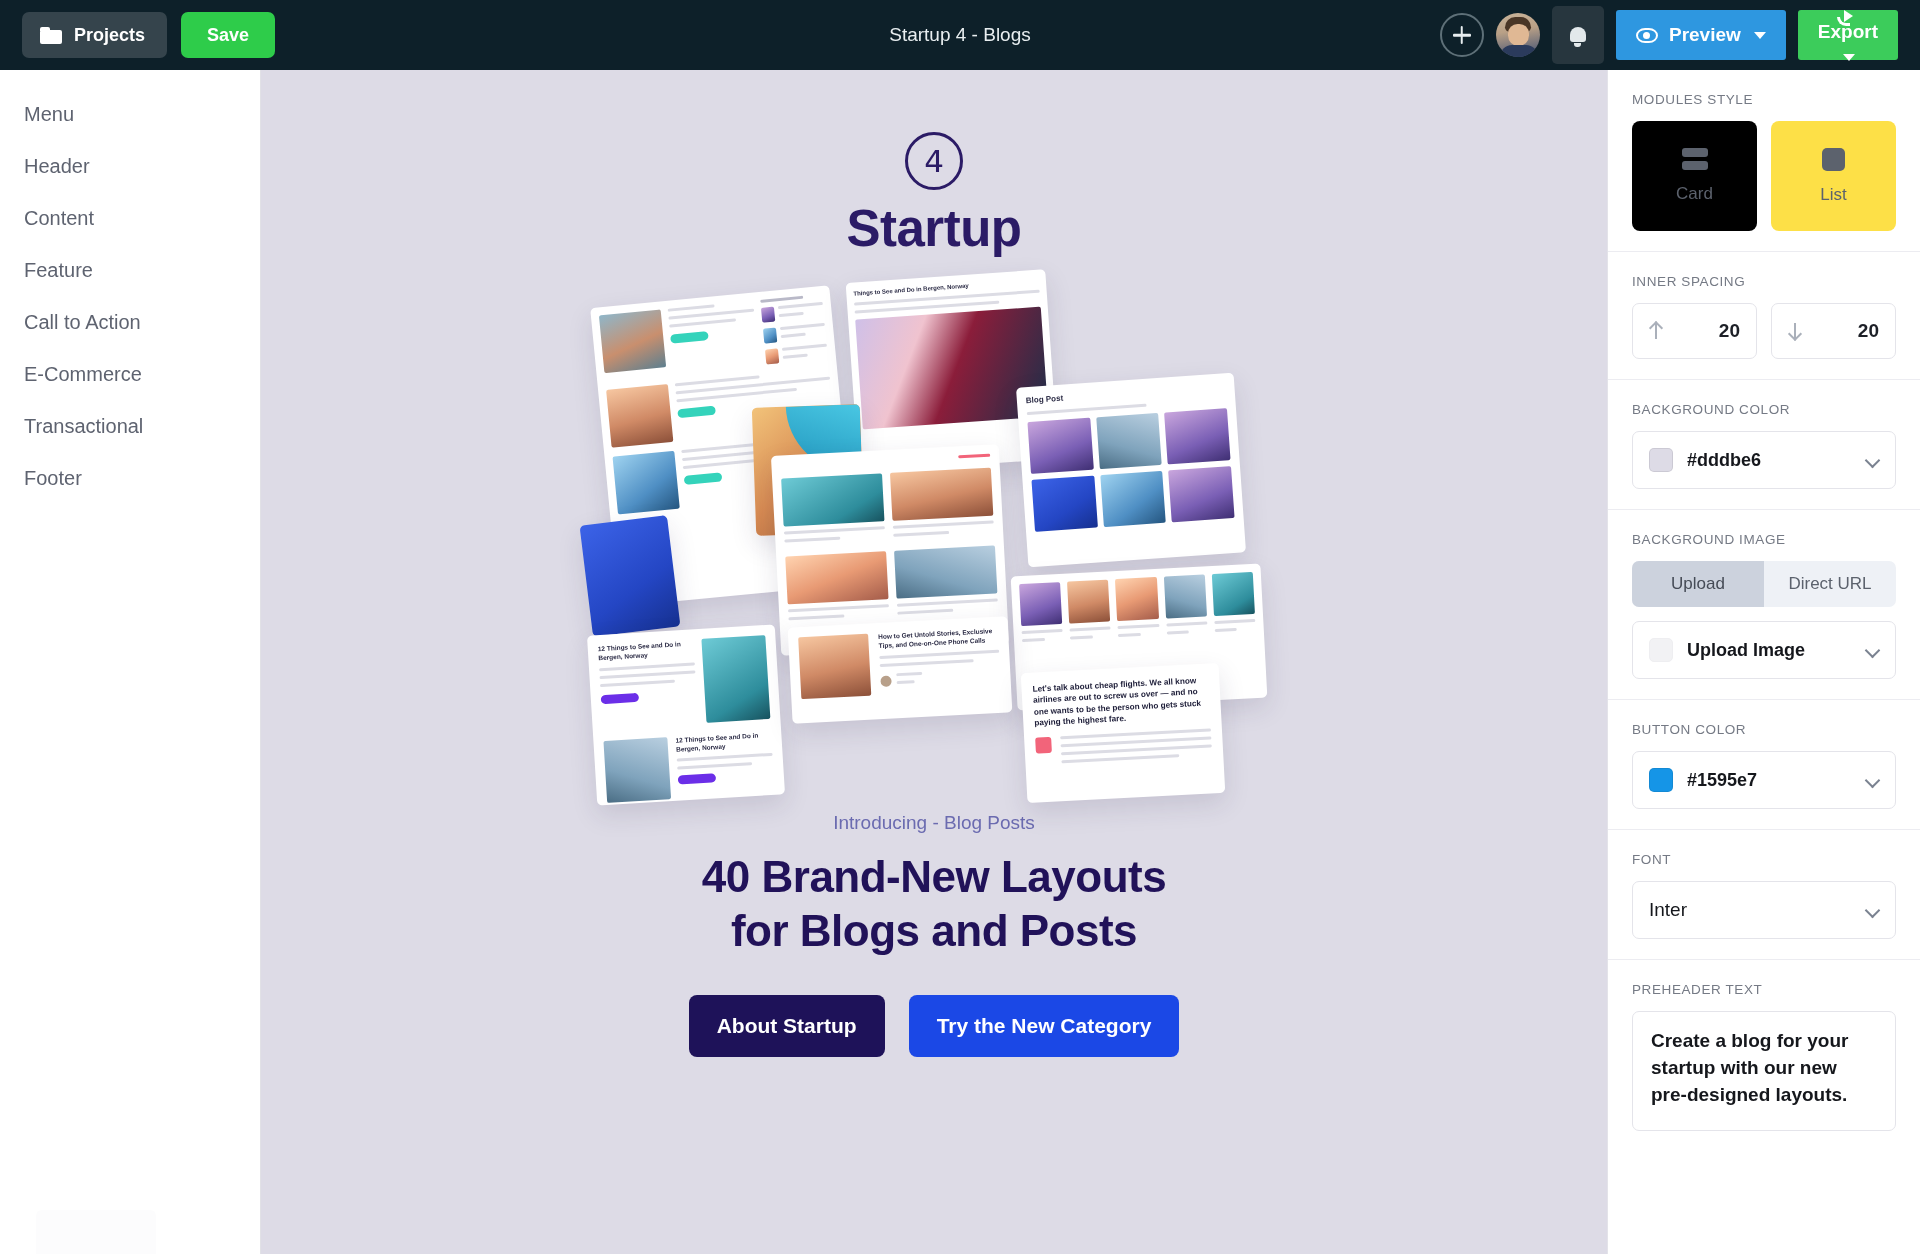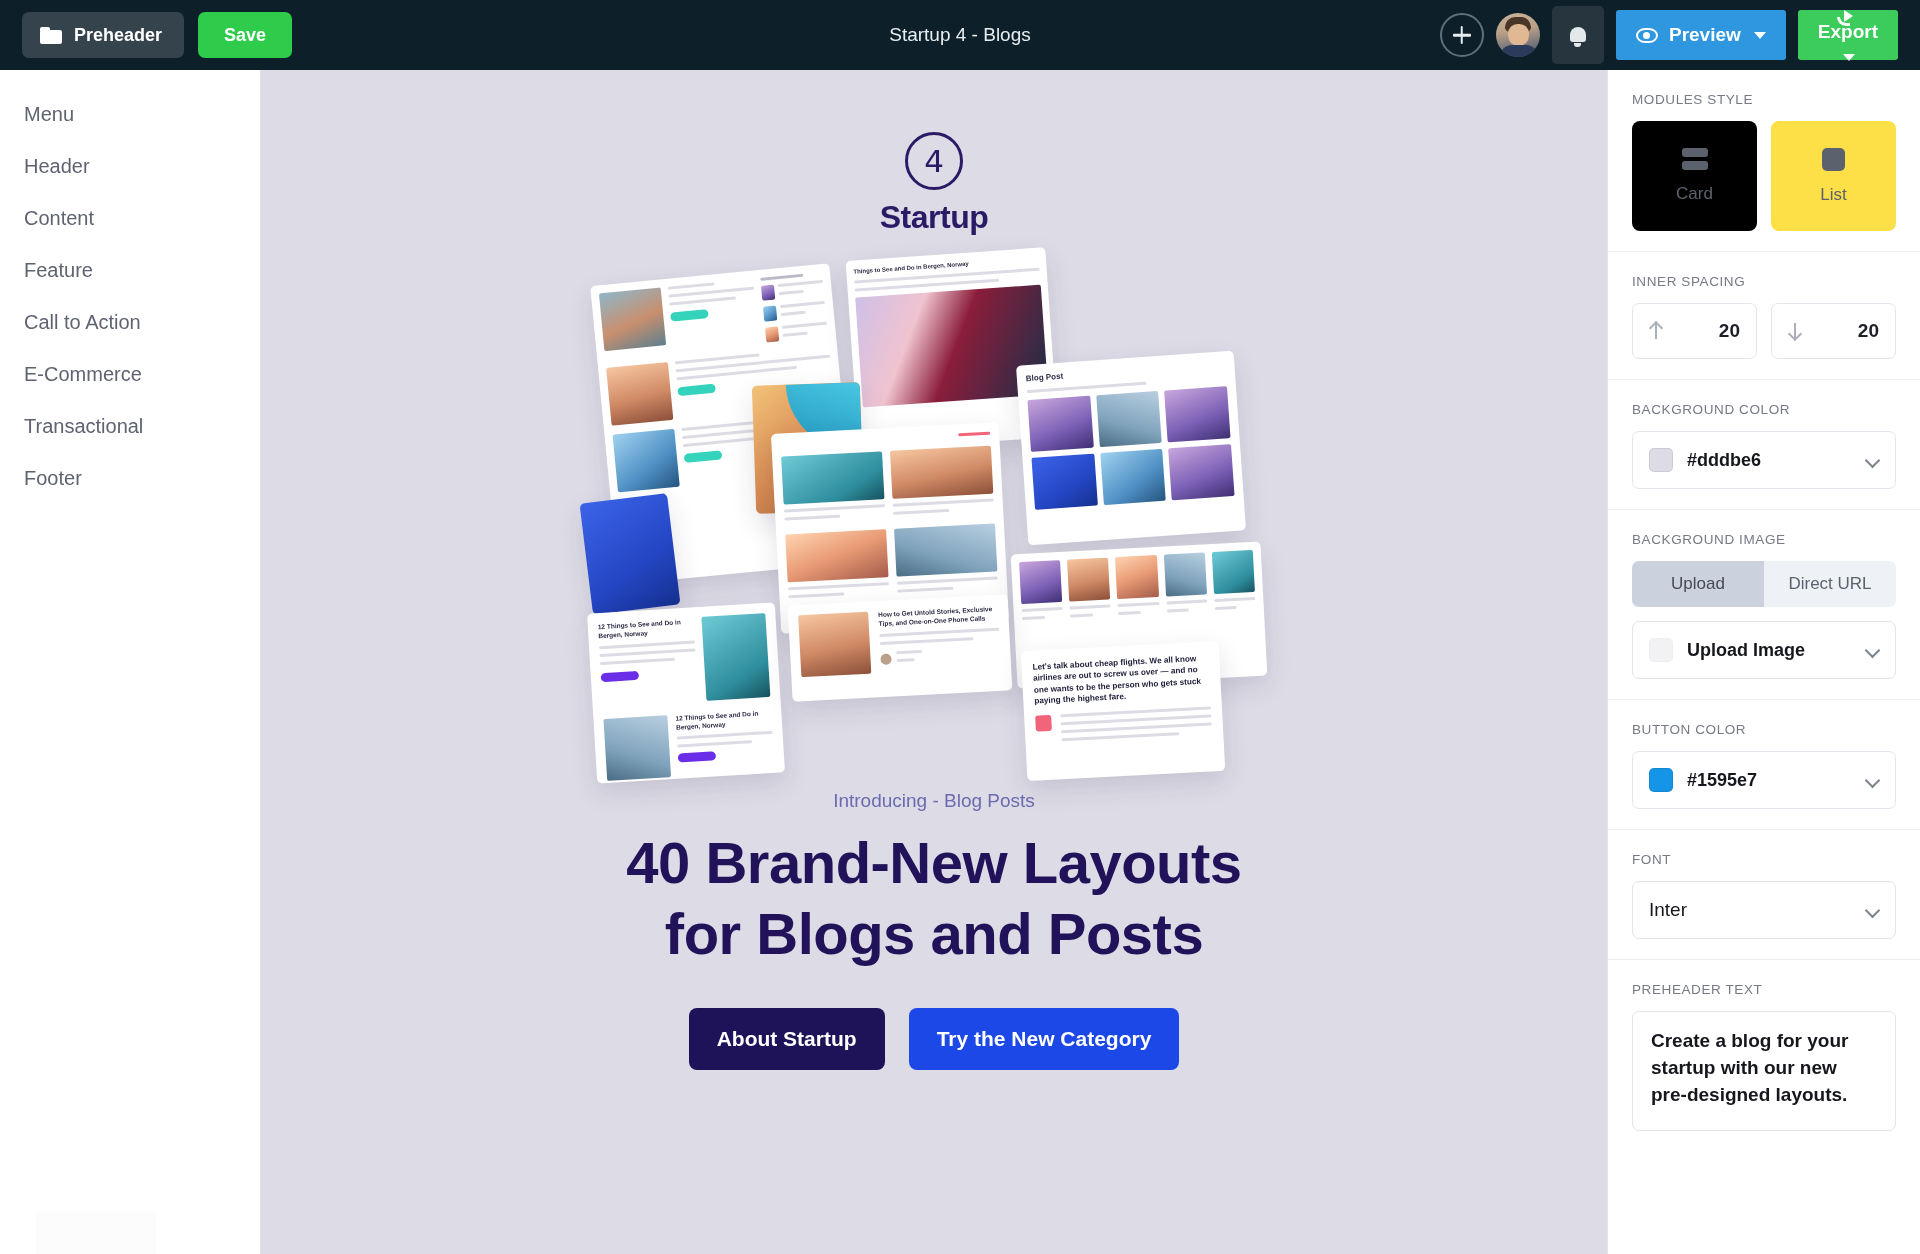--- a/index.html
+++ b/index.html
@@ -143,21 +143,21 @@
   .logo-wrap { display: flex; flex-direction: column; align-items: center; }
   .logo-circle {
     width: 58px; height: 58px; border-radius: 50%;
     border: 3.5px solid #2b1b66;
     display: flex; align-items: center; justify-content: center;
     color: #2b1b66; font-size: 31px; font-weight: 500;
     font-family: "DejaVu Sans", sans-serif;
   }
   .logo-word {
     margin-top: 9px; color: #2b1b66;
-    font-size: 32px; font-weight: bold; letter-spacing: -0.5px;
+    font-size: 51px; font-weight: bold; letter-spacing: -0.5px;
   }
 
   
   .collage {
     position: relative; width: 680px; height: 510px; margin-top: 20px;
   }
   .pane {
     position: absolute; background: #ffffff; border-radius: 5px;
     box-shadow: 0 10px 26px rgba(45,40,80,0.13);
     overflow: hidden;
@@ -181,21 +181,21 @@
   .img-blue { background: linear-gradient(150deg,#3c63e8,#2446c4 60%,#16308f); }
 
   .hero-img-1 { background: linear-gradient(115deg,#cfc0e8 0%, #f0c3cf 30%, #8b1d3a 52%, #1d2f4a 100%); }
 
   
   .intro {
     margin-top: 24px; color: #6b6bb0; font-size: 19px;
   }
   .headline {
     margin-top: 16px; text-align: center; color: #211259;
-    font-size: 58px; font-weight: bold; line-height: 1.22; letter-spacing: -0.5px;
+    font-size: 44px; font-weight: bold; line-height: 1.22; letter-spacing: -0.5px;
   }
   .subtext {
     margin-top: 22px; text-align: center; color: #3f3a6e;
     font-size: 22px; line-height: 1.52; max-width: 720px;
   }
   .cta-row { margin-top: 38px; display: flex; gap: 24px; }
   .cta {
     border: none; border-radius: 8px; height: 62px; padding: 0 28px;
     font-size: 21px; font-weight: bold; color: #fff; cursor: pointer;
     font-family: "Liberation Sans", sans-serif;
@@ -281,21 +281,21 @@
 </style>
 </head>
 <body>
 
 <div id="app">
 
   <div class="topbar">
     <div class="tb-left">
       <button class="btn-projects">
         <span class="folder-ico"></span>
-        <span>Preheader</span>
+        <span>Projects</span>
       </button>
       <button class="btn-save">
         <span>Save</span>
       </button>
     </div>
 
     <div class="tb-title">Startup 4 - Blogs</div>
 
     <div class="tb-right">
       <div class="circle-plus"></div>

